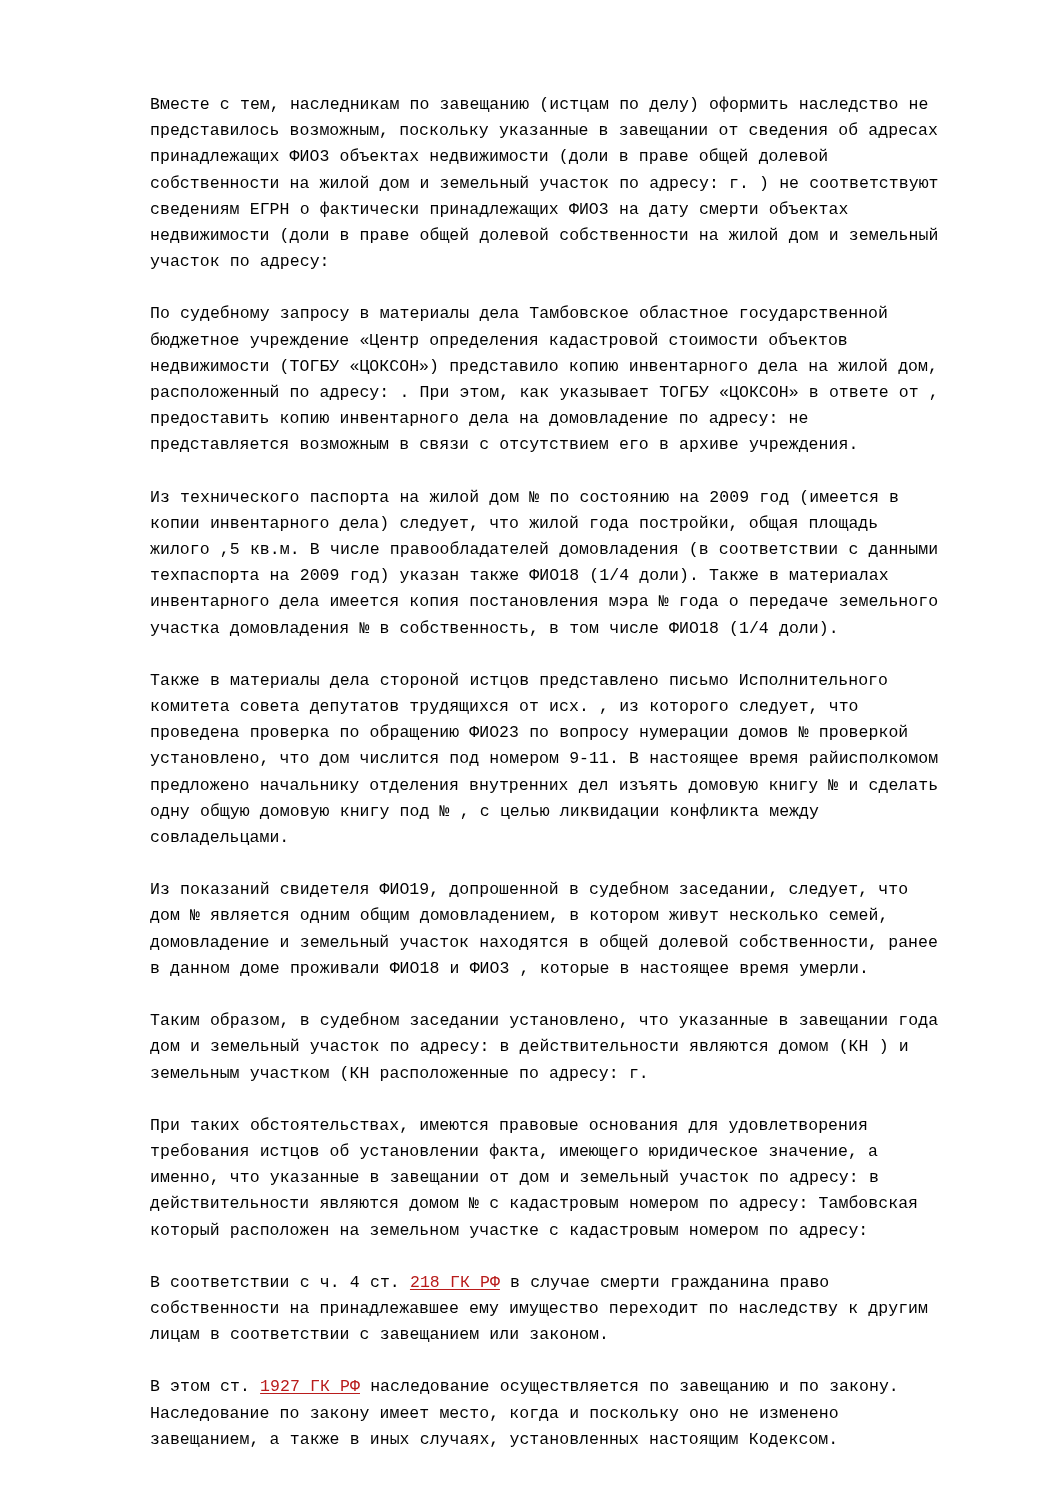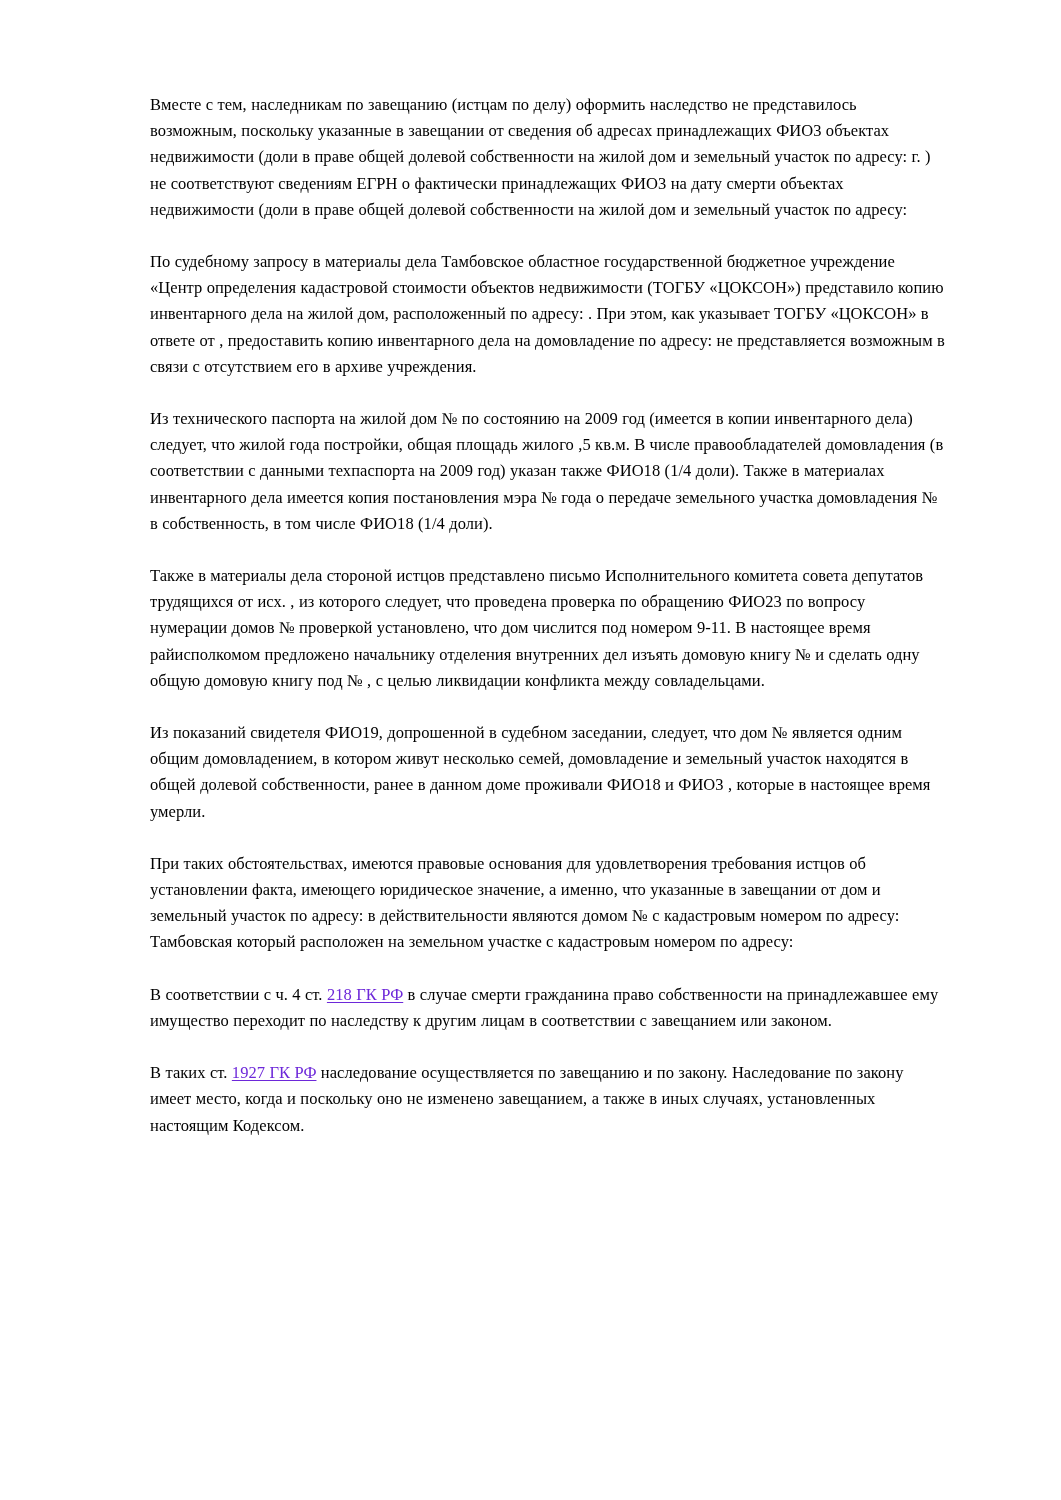--- a/index.html
+++ b/index.html
@@ -18,34 +18,34 @@
     box-sizing: border-box;
   }
   .doc-body {
     position: absolute;
     left: 150px;
     top: 92px;
     width: 812px;
   }
   p.para {
     margin: 0 16px 26px 0;
-    font-family: Liberation Serif, serif;
+    font-family: Liberation Mono, monospace;
     font-size: 16.5px;
     line-height: 26.2px;
     color: #000000;
     text-align: left;
     letter-spacing: 0.05px;
     word-spacing: 0.2px;
     -webkit-font-smoothing: antialiased;
   }
   p.para:last-child {
     margin-bottom: 0;
   }
   a.statute-link {
-    color: #6d28d9;
+    color: #b91c1c;
     text-decoration: underline;
     text-underline-offset: 2px;
     cursor: pointer;
   }
 </style>
 </head>
 <body>
 
 <div class="page">
   <div class="doc-body">
@@ -53,22 +53,23 @@
     <p class="para">Вместе с тем, наследникам по завещанию (истцам по делу) оформить наследство не представилось возможным, поскольку указанные в завещании от сведения об адресах принадлежащих ФИО3 объектах недвижимости (доли в праве общей долевой собственности на жилой дом и земельный участок по адресу: г. ) не соответствуют сведениям ЕГРН о фактически принадлежащих ФИО3 на дату смерти объектах недвижимости (доли в праве общей долевой собственности на жилой дом и земельный участок по адресу:</p>
 
     <p class="para">По судебному запросу в материалы дела Тамбовское областное государственной бюджетное учреждение «Центр определения кадастровой стоимости объектов недвижимости (ТОГБУ «ЦОКСОН») представило копию инвентарного дела на жилой дом, расположенный по адресу: . При этом, как указывает ТОГБУ «ЦОКСОН» в ответе от , предоставить копию инвентарного дела на домовладение по адресу: не представляется возможным в связи с отсутствием его в архиве учреждения.</p>
 
     <p class="para">Из технического паспорта на жилой дом № по состоянию на 2009 год (имеется в копии инвентарного дела) следует, что жилой года постройки, общая площадь жилого ,5 кв.м. В числе правообладателей домовладения (в соответствии с данными техпаспорта на 2009 год) указан также ФИО18 (1/4 доли). Также в материалах инвентарного дела имеется копия постановления мэра № года о передаче земельного участка домовладения № в собственность, в том числе ФИО18 (1/4 доли).</p>
 
     <p class="para">Также в материалы дела стороной истцов представлено письмо Исполнительного комитета совета депутатов трудящихся от исх. , из которого следует, что проведена проверка по обращению ФИО23 по вопросу нумерации домов № проверкой установлено, что дом числится под номером 9-11. В настоящее время райисполкомом предложено начальнику отделения внутренних дел изъять домовую книгу № и сделать одну общую домовую книгу под № , с целью ликвидации конфликта между совладельцами.</p>
 
     <p class="para">Из показаний свидетеля ФИО19, допрошенной в судебном заседании, следует, что дом № является одним общим домовладением, в котором живут несколько семей, домовладение и земельный участок находятся в общей долевой собственности, ранее в данном доме проживали ФИО18 и ФИО3 , которые в настоящее время умерли.</p>
 
+    <p class="para">Таким образом, в судебном заседании установлено, что указанные в завещании года дом и земельный участок по адресу: в действительности являются домом (КН ) и земельным участком (КН расположенные по адресу: г.</p>
 
     <p class="para">При таких обстоятельствах, имеются правовые основания для удовлетворения требования истцов об установлении факта, имеющего юридическое значение, а именно, что указанные в завещании от дом и земельный участок по адресу: в действительности являются домом № с кадастровым номером по адресу: Тамбовская который расположен на земельном участке с кадастровым номером по адресу:</p>
 
     <p class="para"><span>В соответствии с ч. 4 ст. </span><a class="statute-link">218 ГК РФ</a><span> в случае смерти гражданина право собственности на принадлежавшее ему имущество переходит по наследству к другим лицам в соответствии с завещанием или законом.</span></p>
 
-    <p class="para"><span>В таких ст. </span><a class="statute-link">1927 ГК РФ</a><span> наследование осуществляется по завещанию и по закону. Наследование по закону имеет место, когда и поскольку оно не изменено завещанием, а также в иных случаях, установленных настоящим Кодексом.</span></p>
+    <p class="para"><span>В этом ст. </span><a class="statute-link">1927 ГК РФ</a><span> наследование осуществляется по завещанию и по закону. Наследование по закону имеет место, когда и поскольку оно не изменено завещанием, а также в иных случаях, установленных настоящим Кодексом.</span></p>
 
 
   </div>
 </div>
 
 </body></html>

